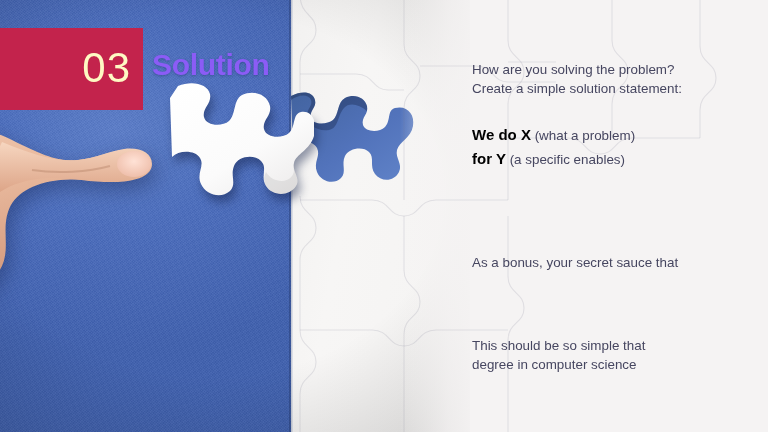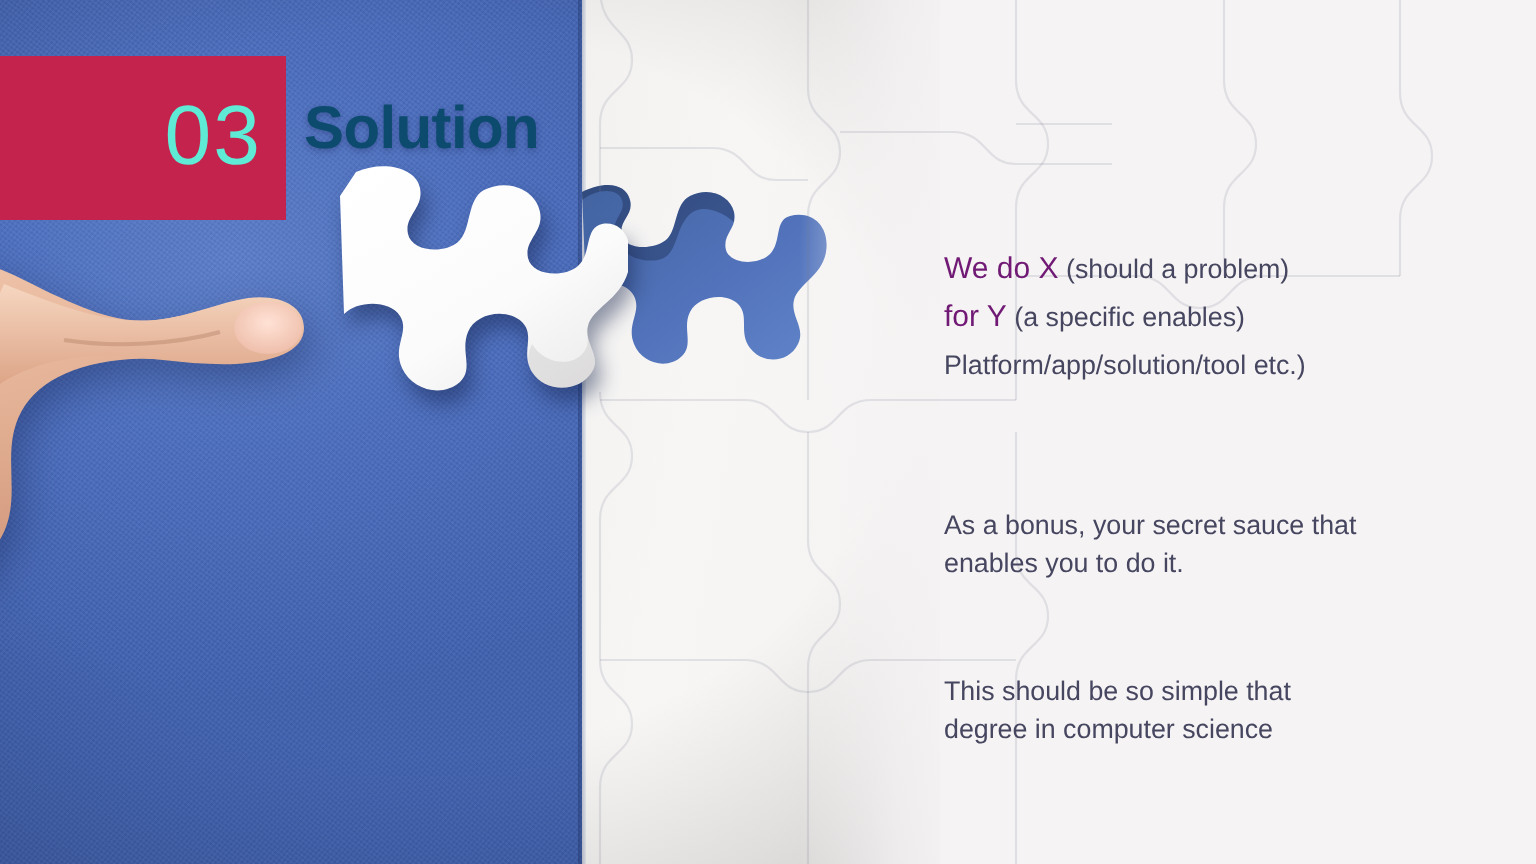--- a/index.html
+++ b/index.html
@@ -105,31 +105,31 @@
   #red-band {
     position: absolute;
     left: 0; top: 28px;
     width: 143px; height: 82px;
     background: #c3234c;
   }
   #step-number {
     position: absolute;
     right: 12px; top: 50%;
     transform: translateY(-52%);
-    color: #5eead4;
+    color: #fef9c3;
     font-size: 42px;
     font-weight: 300;
     letter-spacing: 1px;
     line-height: 1;
     white-space: nowrap;
   }
   #section-title {
     position: absolute;
     left: 152px; top: 50px;
-    color: #0c4a6e;
+    color: #8b5cf6;
     font-size: 30px;
     font-weight: 700;
     letter-spacing: -0.3px;
     line-height: 1;
     text-shadow: 0 1px 3px rgba(20,35,80,.35);
     white-space: nowrap;
   }
 
   
   #text-panel {
@@ -151,23 +151,23 @@
   #simple-block  { top: 297px; margin-top: 39px; }
 
   .tline { display: block; white-space: nowrap; }
   .formula-line {
     display: block;
     font-size: 13.4px;
     margin-bottom: 3px;
     white-space: nowrap;
   }
   .formula-line .strong {
-    font-weight: 400;
+    font-weight: 700;
     font-size: 15px;
-    color: #701a75;
+    color: #000000;
   }
   .formula-line .light { font-weight: 400; }
   .wrapline { display: block; white-space: nowrap; }
 </style>
 </head>
 <body>
 
 <div id="slide">
 
   <div id="photo">
@@ -321,34 +321,36 @@
     </g>
   </svg>
 
   <div id="red-band">
     <div id="step-number">03</div>
   </div>
   <div id="section-title">Solution</div>
 
   <div id="text-panel">
 
+    <div class="tblock" id="intro-block">
+      <span class="tline">How are you solving the problem?</span>
+      <span class="tline">Create a simple solution statement:</span>
+    </div>
 
     <div class="tblock" id="formula-block">
       <span class="formula-line">
-        <span class="strong">We do X</span><span class="light"> (should a problem)</span>
+        <span class="strong">We do X</span><span class="light"> (what a problem)</span>
       </span>
       <span class="formula-line">
         <span class="strong">for Y</span><span class="light"> (a specific enables)</span>
       </span>
-      <span class="wrapline">Platform/app/solution/tool etc.)</span>
     </div>
 
     <div class="tblock" id="bonus-block">
       <span class="tline">As a bonus, your secret sauce that</span>
-      <span class="tline">enables you to do it.</span>
     </div>
 
     <div class="tblock" id="simple-block">
       <span class="tline">This should be so simple that</span>
       <span class="tline">degree in computer science</span>
     </div>
 
   </div>
 </div>
 

